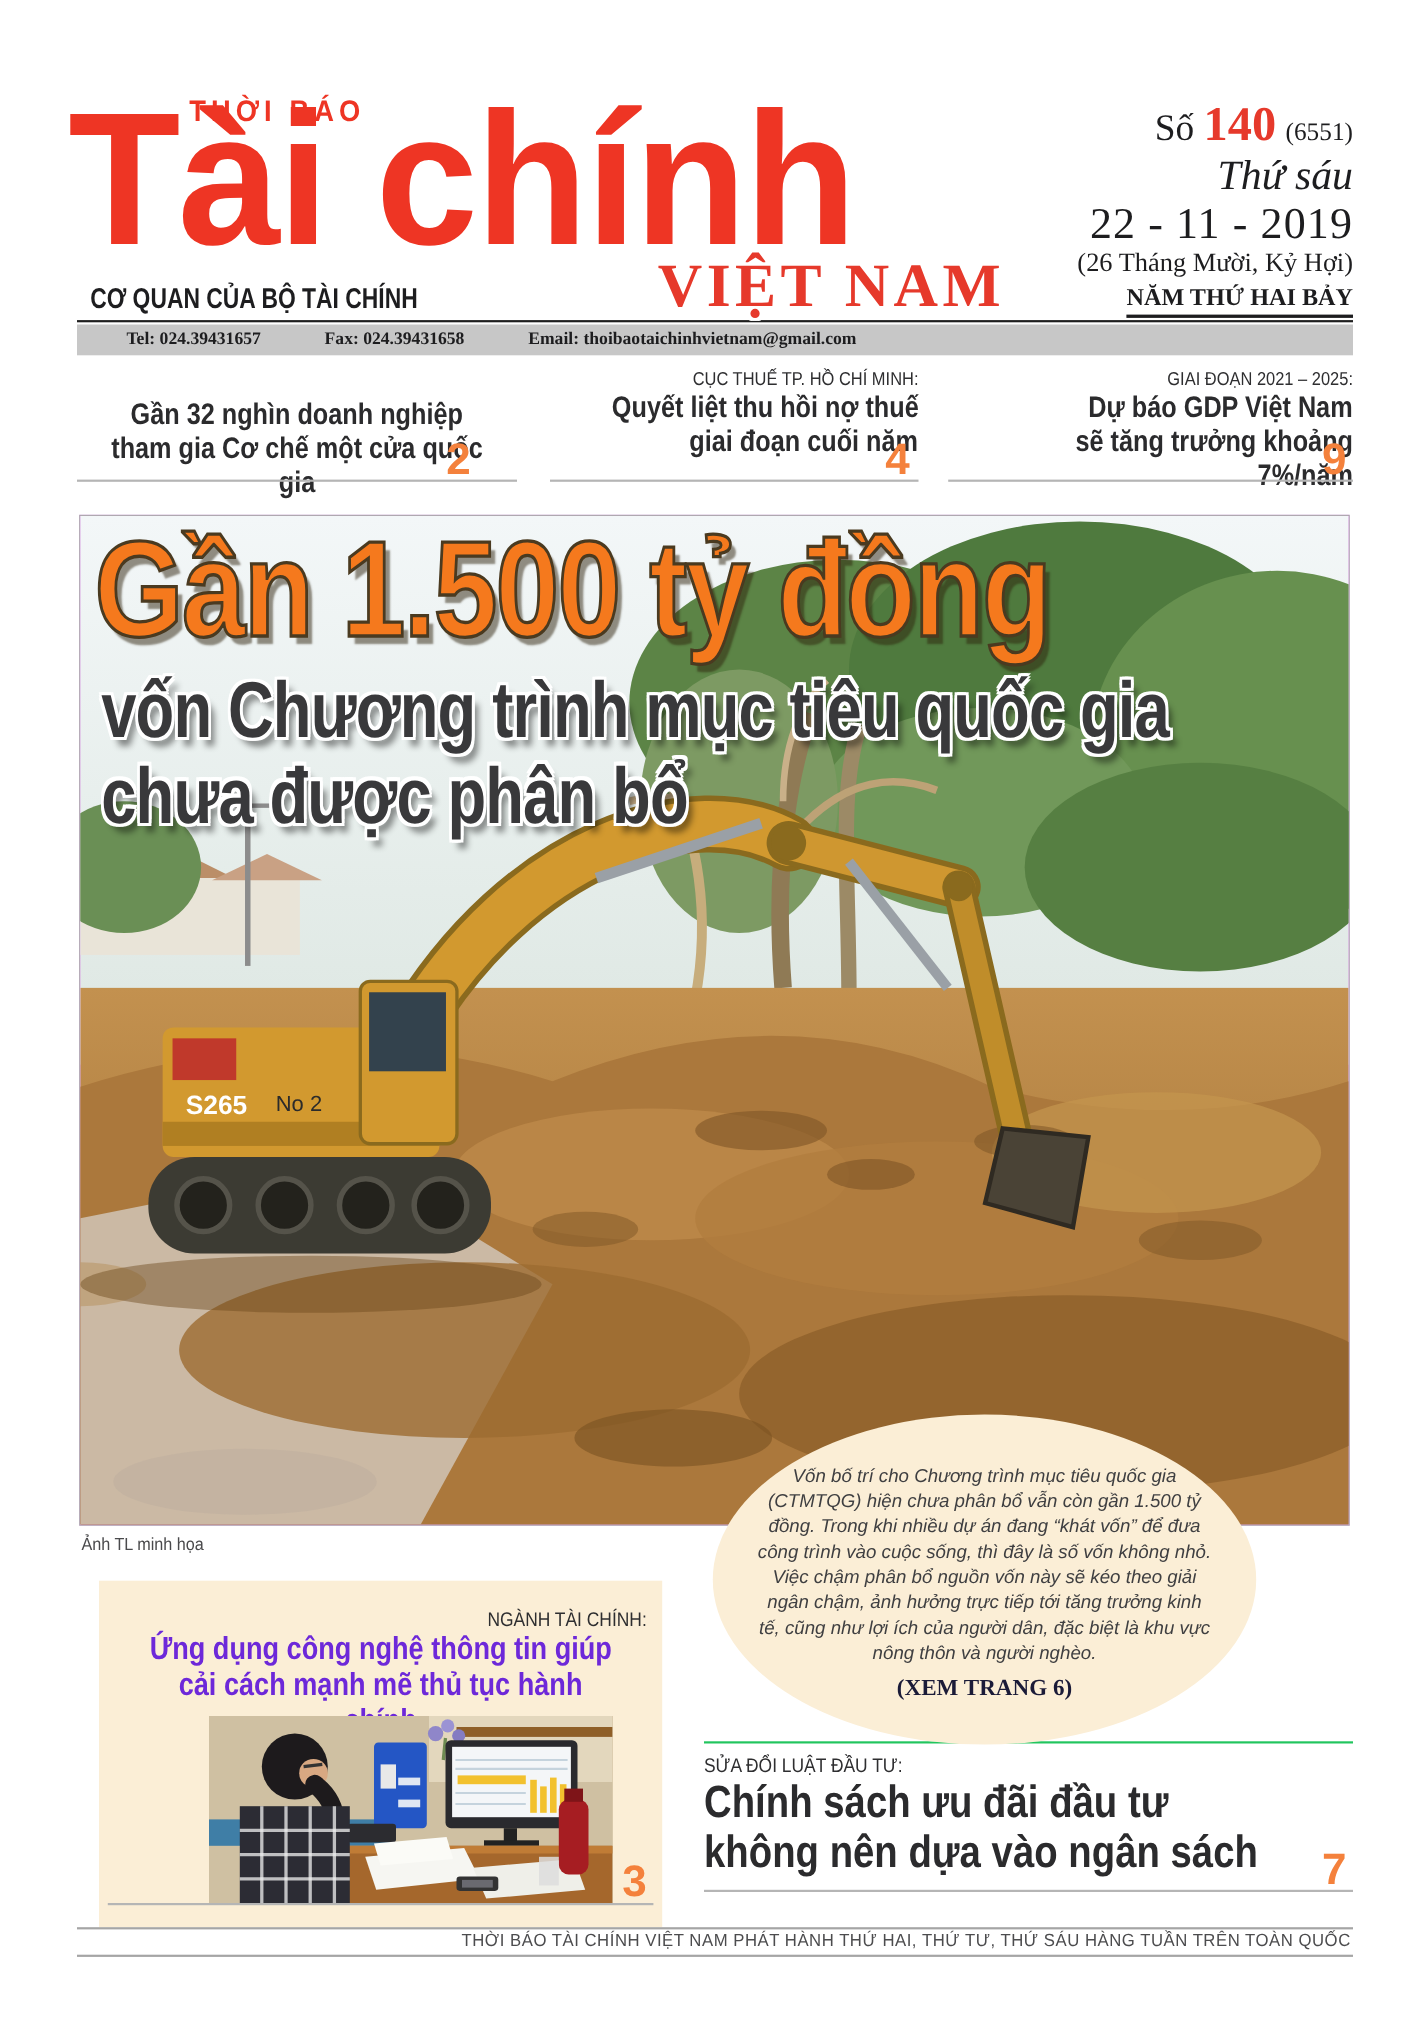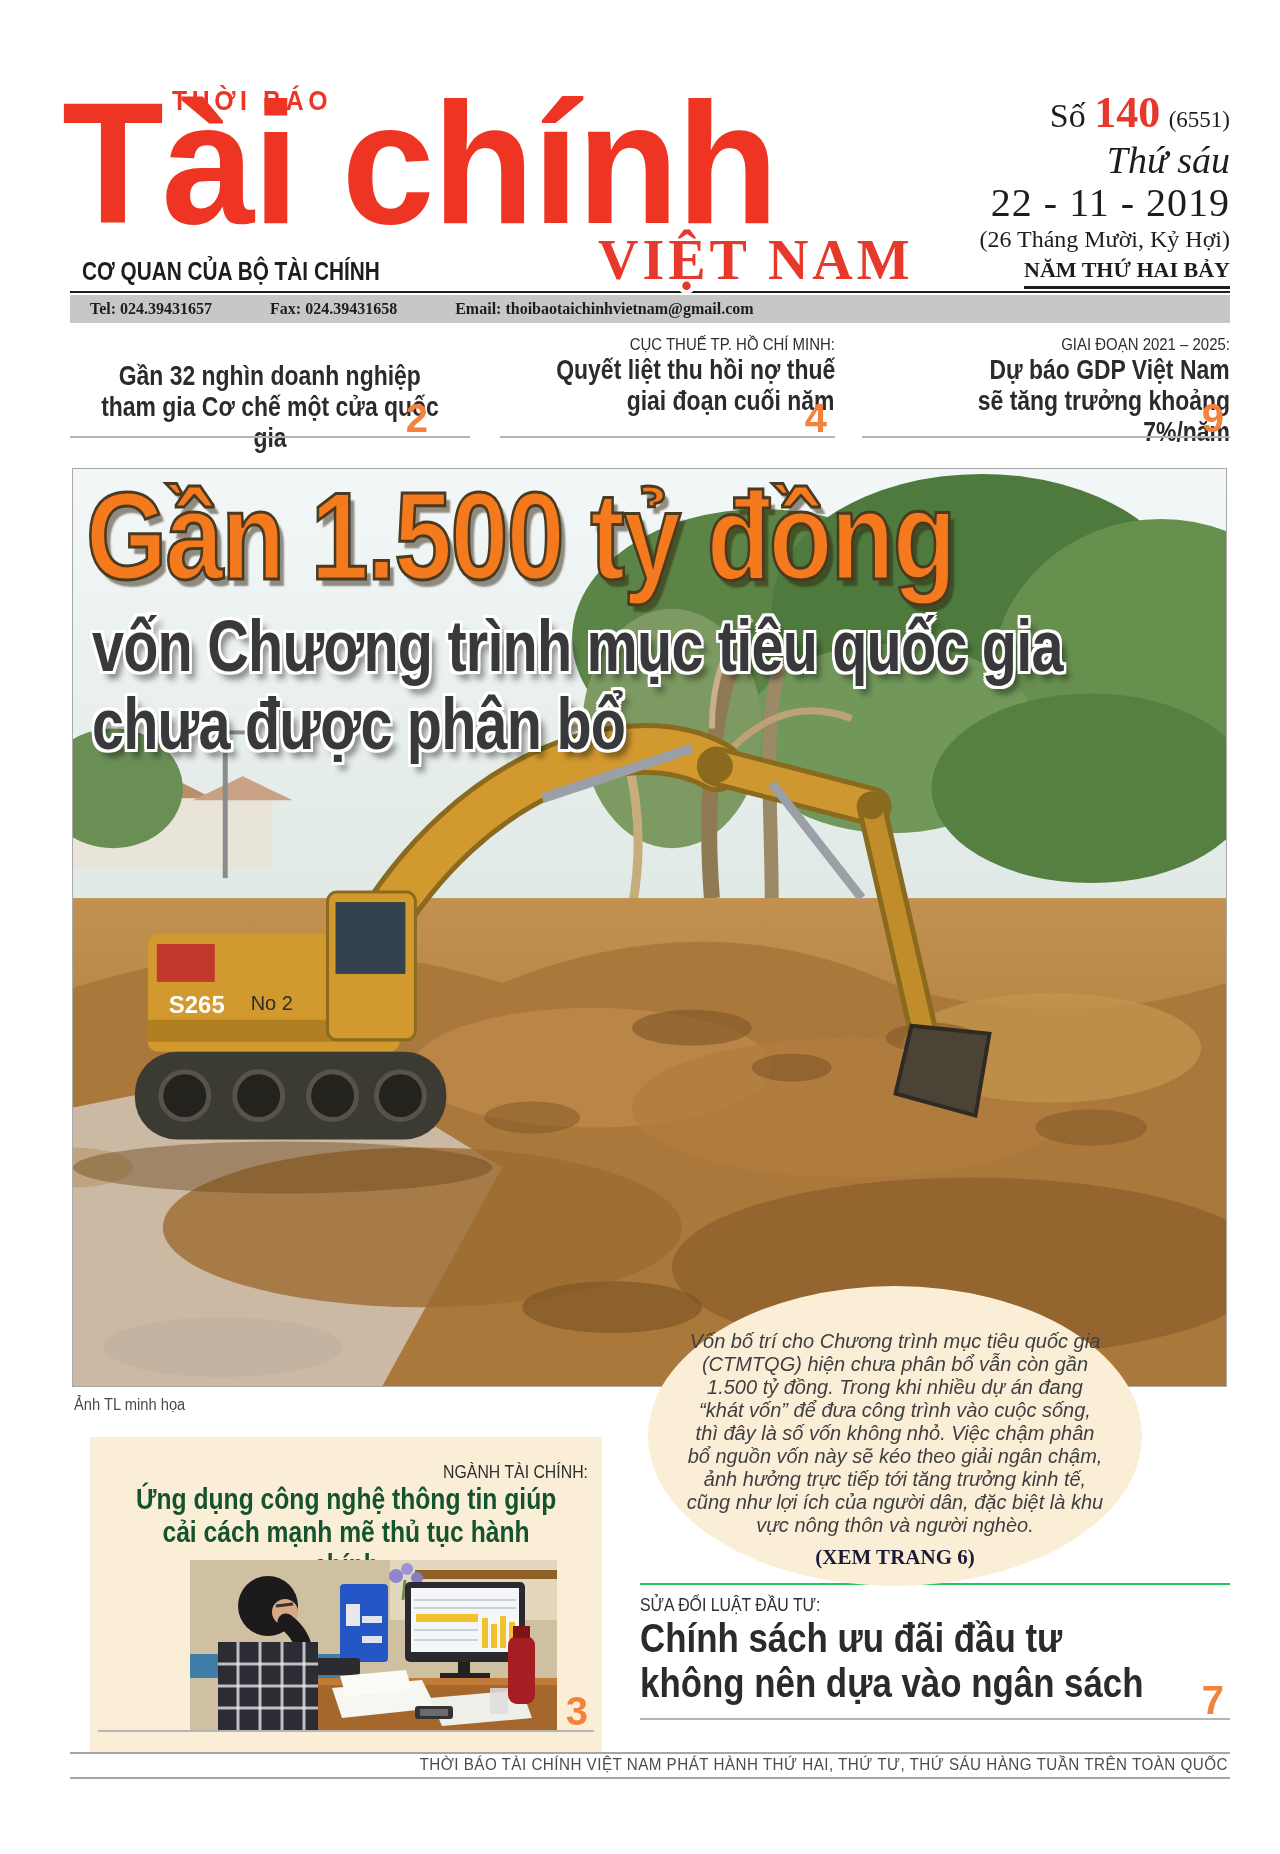--- a/index.html
+++ b/index.html
@@ -34,21 +34,21 @@
   .issue-weekday { font-style:italic; font-size:38px; line-height:42px; }
   .issue-date { font-size:40px; line-height:44px; letter-spacing:1px; }
   .issue-lunar { font-size:24px; line-height:28px; }
   .issue-year { display:inline-block; font-weight:bold; font-size:22px; line-height:26px;
     margin-top:4px; padding-bottom:3px; border-bottom:3px solid #1d1d1f; }
   .issue-web { margin-top:8px; color:#e6392b; font-weight:bold; font-size:21px;
     font-family:"Liberation Sans","DejaVu Sans",sans-serif;
     transform:scaleX(.95); transform-origin:right center; }
   .top-rule { position:absolute; left:70px; right:50px; top:291px; height:2px; background:#1f1f1f; }
   .contact-bar { position:absolute; left:70px; right:50px; top:295px; height:28px;
-    background:#c7c7c7; display:flex; align-items:center; padding-left:20px;
+    background:#c7c7c7; display:flex; align-items:center; padding-left:45px;
     font-family:"Liberation Serif","DejaVu Serif",serif; font-weight:bold;
     font-size:16px; color:#1d1d1f; gap:58px; }
 
   
   .teaser { position:absolute; top:334px; height:104px; }
   .teaser .kicker { font-size:17px; color:#2e2e30; line-height:21px;
     transform:scaleX(.88); transform-origin:right center; text-align:right; }
   .teaser .t-line { font-weight:bold; font-size:27px; line-height:31px; color:#2b2b2d; }
   .teaser .t-line span { display:inline-block; transform:scaleX(.85); }
   .t-center { text-align:center; }
@@ -79,31 +79,31 @@
       0 3px 0 #fff,0 -3px 0 #fff,3px 0 0 #fff,-3px 0 0 #fff,7px 8px 7px rgba(0,0,0,.45); }
   .hl-2 { left:92px; top:610px; }
   .hl-3 { left:92px; top:688px; }
   .photo-caption { position:absolute; left:74px; top:1396px; font-size:16px; color:#4a4a4c;
     transform:scaleX(.92); transform-origin:left center; }
 
   
   .callout { position:absolute; left:648px; top:1286px; width:494px; height:300px;
     background:#fbeed6; border-radius:50%; z-index:4;
     padding:44px 38px 0 38px; text-align:center; }
-  .callout-text { font-style:italic; font-size:20px; line-height:23px; color:#3f3f41; }
+  .callout-text { font-style:italic; font-size:17px; line-height:23px; color:#3f3f41; }
   .callout-ref { margin-top:8px; font-family:"Liberation Serif","DejaVu Serif",serif;
     font-weight:bold; font-size:21px; color:#1b1b38; }
 
   
   .box-left { position:absolute; left:90px; top:1437px; width:512px; height:315px;
     background:#fbeed6; }
   .box-left .kicker { margin:24px 14px 0 0; text-align:right; font-size:18px; color:#2e2e30;
     transform:scaleX(.88); transform-origin:right center; line-height:22px; }
   .box-left .t-line { text-align:center; font-weight:bold; font-size:29px; line-height:33px;
-    color:#14532d; }
+    color:#6d28d9; }
   .box-left .t-line span { display:inline-block; transform:scaleX(.85); }
   .box-photo { position:absolute; left:100px; top:123px; width:367px; height:170px;
     background:#cfc0a2; overflow:hidden; }
   .box-photo svg { display:block; width:100%; height:100%; }
   .box-left .rule { position:absolute; left:8px; right:8px; bottom:20px; height:2px; background:#b5b5b5; }
   .box-left .page-num { right:14px; bottom:22px; }
 
   
   .story-right { position:absolute; left:640px; top:1583px; width:590px; height:137px;
     border-top:2px solid #22c55e; }

